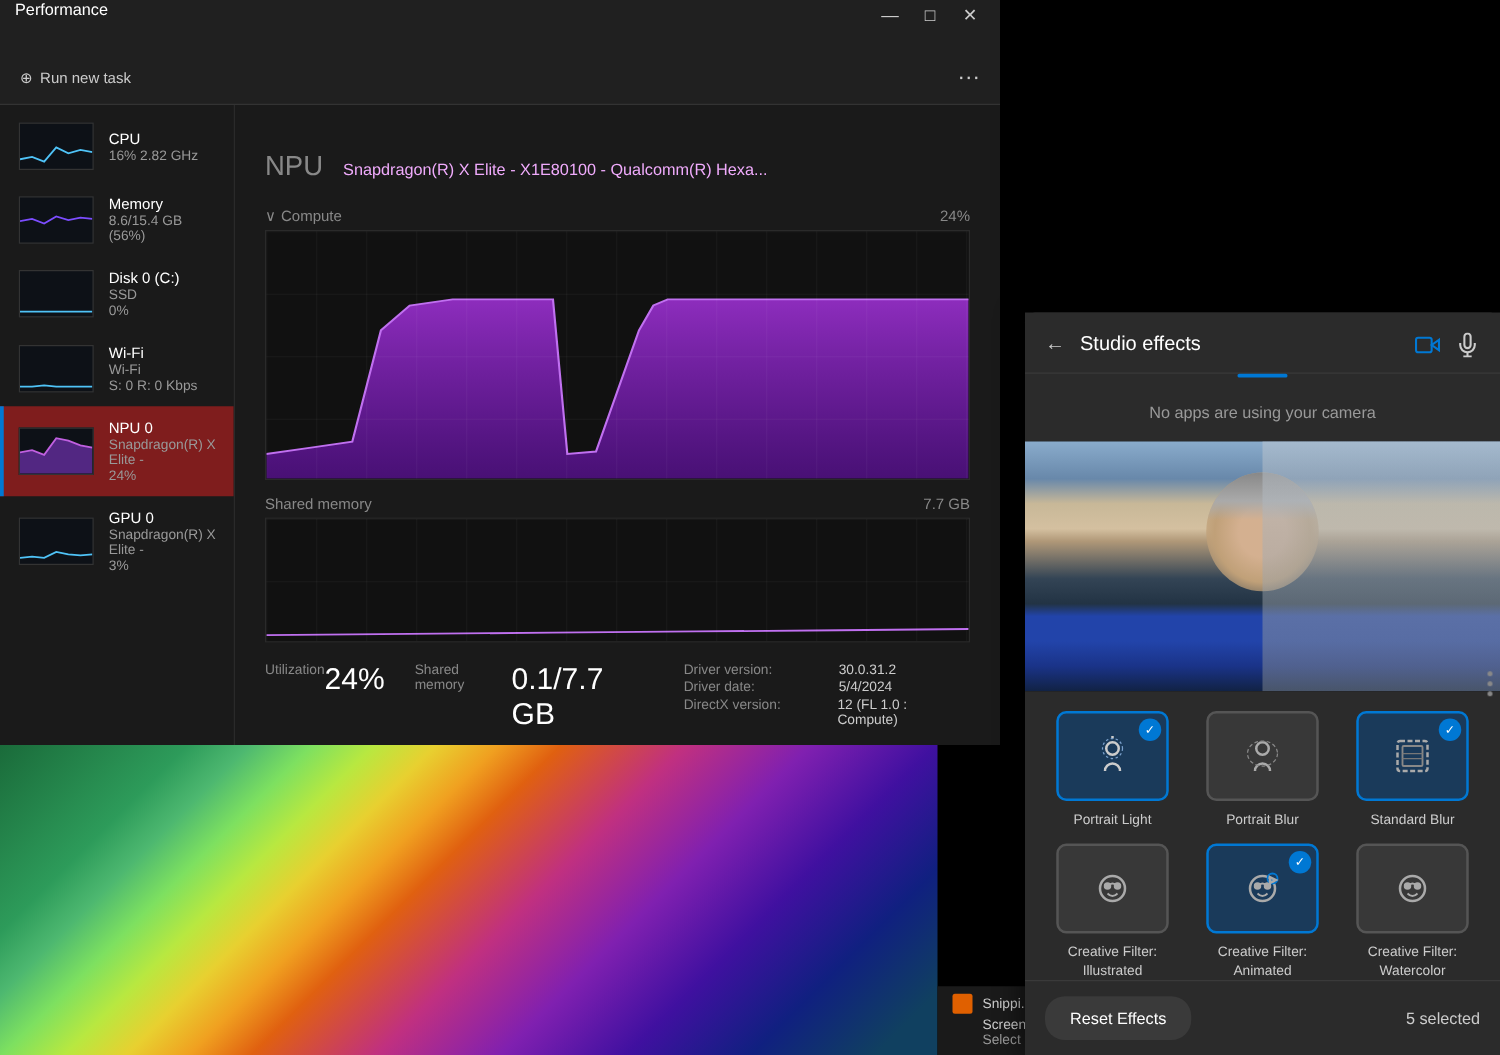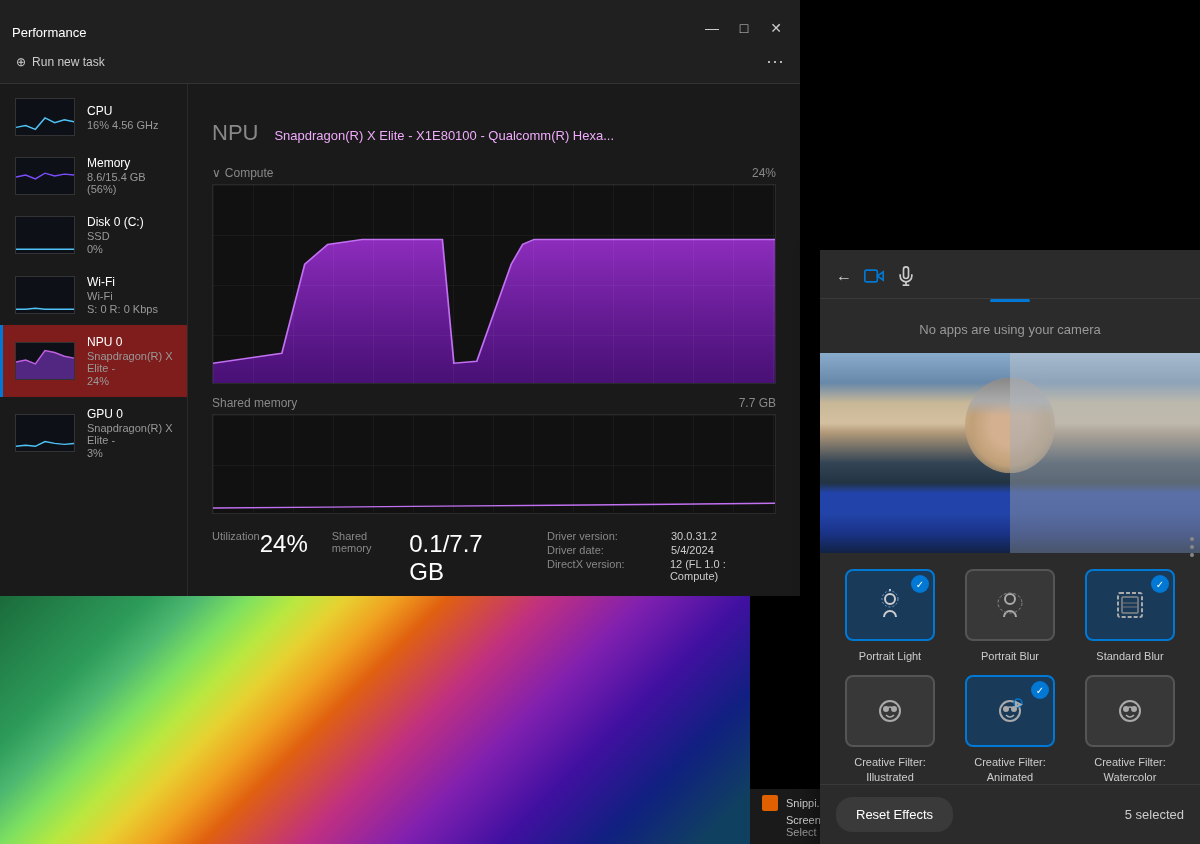--- a/index.html
+++ b/index.html
@@ -28,21 +28,21 @@
       height: 596px;
       background: #1a1a1a;
       display: flex;
       flex-direction: column;
     }
 
     .tm-titlebar {
       height: 40px;
       background: #202020;
       display: flex;
-      align-items: flex-end;
+      align-items: flex-start;
       padding: 0 12px;
       justify-content: space-between;
       gap: 28px;
     }
 
     .tm-title {
       color: #fff;
       font-size: 13px;
       font-weight: 500;
     }
@@ -547,21 +547,21 @@
     <div class="tm-sidebar">
 
       <div class="sidebar-item">
         <div class="sidebar-thumb thumb-cpu">
           <svg class="mini-chart" viewBox="0 0 60 38" preserveAspectRatio="none">
             <polyline points="0,30 10,28 20,32 30,20 40,25 50,22 60,24" fill="none" stroke="#4fc3f7" stroke-width="1.5"></polyline>
           </svg>
         </div>
         <div class="sidebar-info">
           <span class="sidebar-item-name">CPU</span>
-          <span class="sidebar-item-sub">16%  4.56 GHz</span>
+          <span class="sidebar-item-sub">16%  2.82 GHz</span>
         </div>
       </div>
 
       <div class="sidebar-item">
         <div class="sidebar-thumb thumb-mem">
           <svg class="mini-chart" viewBox="0 0 60 38" preserveAspectRatio="none">
             <polyline points="0,20 10,18 20,22 30,16 40,19 50,17 60,18" fill="none" stroke="#7c4dff" stroke-width="1.5"></polyline>
           </svg>
         </div>
         <div class="sidebar-info">
@@ -708,20 +708,21 @@
     <span>Snippi...</span>
   </div>
   <div style="color:#ccc;font-size:11px;padding-left:24px;">Screenshot</div>
   <div style="color:#999;font-size:11px;padding-left:24px;">Select her...</div>
 </div>
 
 <div class="studio-panel">
 
   <div class="studio-header">
     <span class="studio-back">←</span>
+    <span class="studio-title">Studio effects</span>
     <div class="studio-icons">
       <span class="studio-icon-btn active-blue">
         <svg width="20" height="20" viewBox="0 0 24 24" fill="none" stroke="#0078d4" stroke-width="2">
           <path d="M23 7l-7 5 7 5V7z"></path>
           <rect x="1" y="5" width="15" height="14" rx="2" ry="2"></rect>
         </svg>
       </span>
       <span class="studio-icon-btn">
         <svg width="20" height="20" viewBox="0 0 24 24" fill="none" stroke="#ccc" stroke-width="2">
           <path d="M12 1a3 3 0 0 0-3 3v8a3 3 0 0 0 6 0V4a3 3 0 0 0-3-3z"></path>

